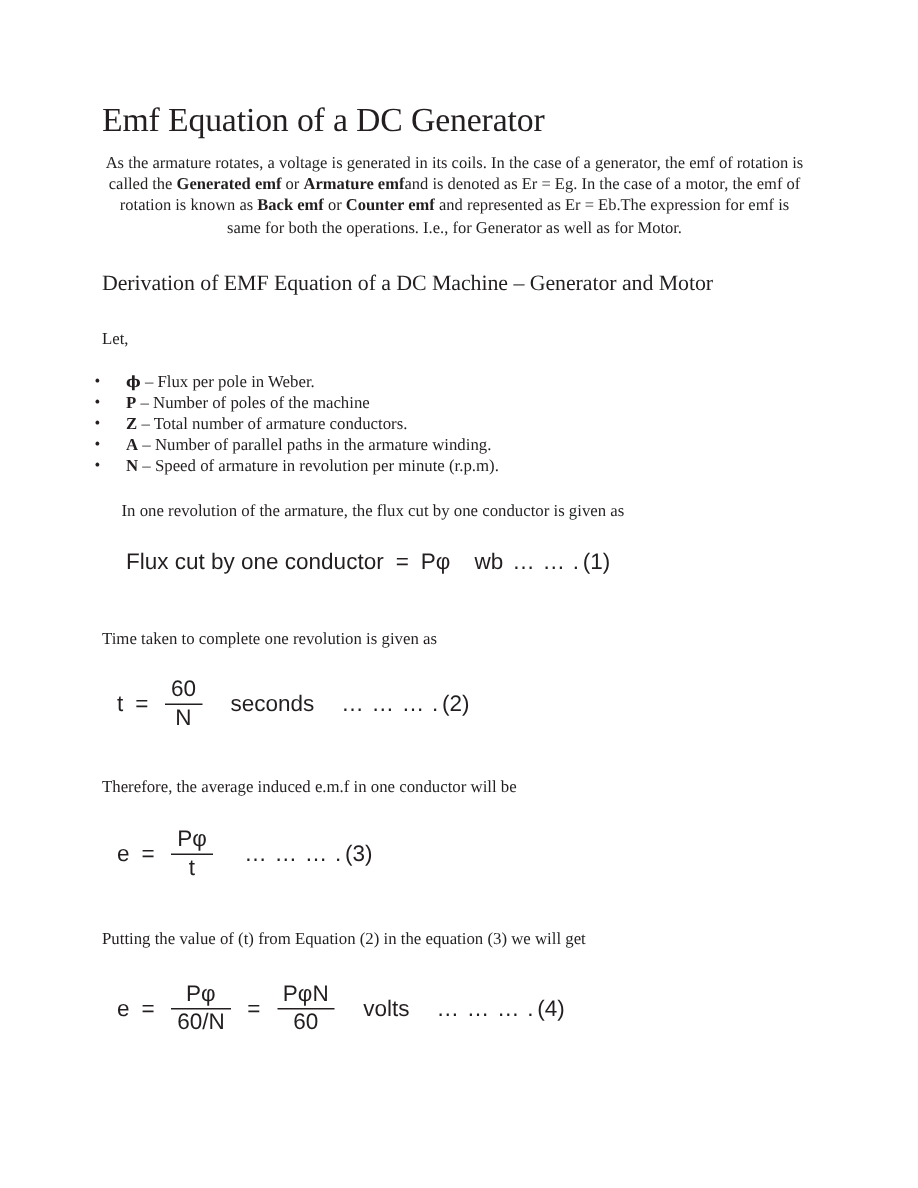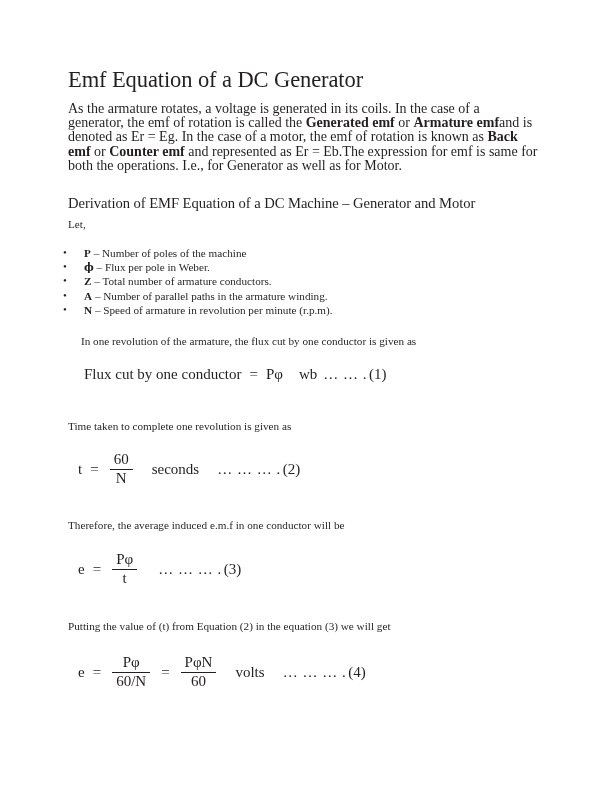--- a/index.html
+++ b/index.html
@@ -38,31 +38,31 @@
     font-weight: 400;
     margin: 0 0 9px 0;
     letter-spacing: -0.1px;
     color: #231f20;
   }
 
   .section-heading {
     font-size: 14.6px;
     line-height: 20px;
     font-weight: 400;
-    margin: 20px 0 4px 0;
+    margin: 20px 0 20px 0;
     letter-spacing: -0.05px;
     color: #231f20;
   }
 
   
   .body-text {
-    font-size: 14px;
+    font-size: 11px;
     line-height: 14.2px;
     margin: 0 16px 2px 0;
-    text-align: left;
+    text-align: center;
     color: #231f20;
   }
 
   .body-text b { font-weight: 700; }
 
   .lead-para { width: 470px; }
 
   .let-line {
     font-size: 11.2px;
     line-height: 14.2px;
@@ -102,21 +102,21 @@
 
   
   .stmt {
     font-size: 11.2px;
     line-height: 14.2px;
     margin: 0;
   }
 
   
   .equation {
-    font-family: Liberation Serif, serif;
+    font-family: Liberation Sans, sans-serif;
     font-size: 15px;
     color: #231f20;
     display: flex;
     align-items: center;
     white-space: nowrap;
   }
   .equation .tok { margin: 0 2px; }
   .equation .op  { margin: 0 6px; }
   .equation .gap { display: inline-block; width: 12px; }
   .equation .dots { letter-spacing: 0.5px; margin-left: 4px; }
@@ -162,24 +162,24 @@
     <h1 class="doc-title">Emf Equation of a DC Generator</h1>
 
     <p class="body-text lead-para"><span>As the armature rotates, a voltage is generated in its coils. In the case of a generator, the emf of rotation is called the </span><b>Generated emf</b><span> or </span><b>Armature emf</b><span>and is denoted as Er = Eg. In the case of a motor, the emf of rotation is known as </span><b>Back emf</b><span> or </span><b>Counter emf</b><span> and represented as Er = Eb.The expression for emf is same for both the operations. I.e., for Generator as well as for Motor.</span></p>
 
     <h2 class="section-heading">Derivation of EMF Equation of a DC Machine – Generator and Motor</h2>
 
     <p class="let-line">Let,</p>
 
     <ul class="def-list">
       <li>
+        <span class="sym phi">ϕ</span><span> – Flux per pole in Weber.</span>
+      </li>
+      <li>
         <span class="sym">P</span><span> – Number of poles of the machine</span>
-      </li>
-      <li>
-        <span class="sym phi">ϕ</span><span> – Flux per pole in Weber.</span>
       </li>
       <li>
         <span class="sym">Z</span><span> – Total number of armature conductors.</span>
       </li>
       <li>
         <span class="sym">A</span><span> – Number of parallel paths in the armature winding.</span>
       </li>
       <li>
         <span class="sym">N</span><span> – Speed of armature in revolution per minute (r.p.m).</span>
       </li>

